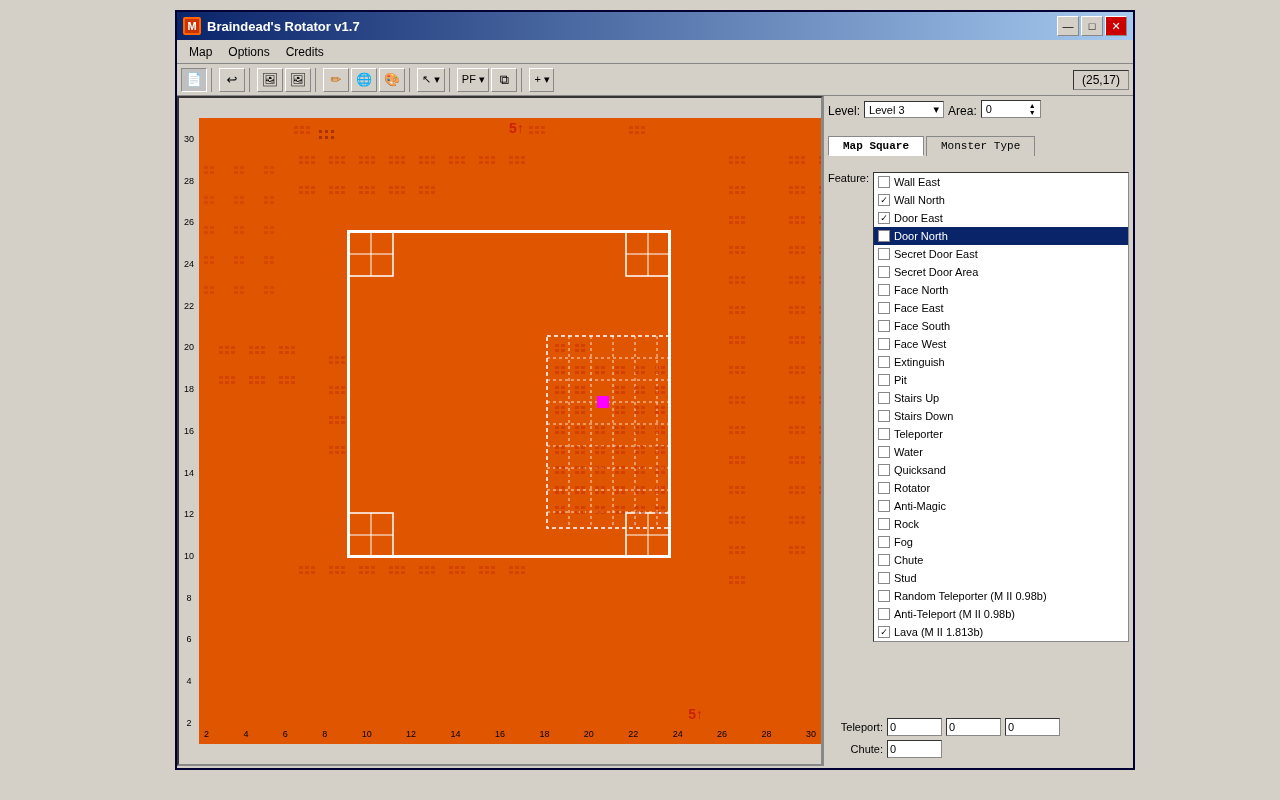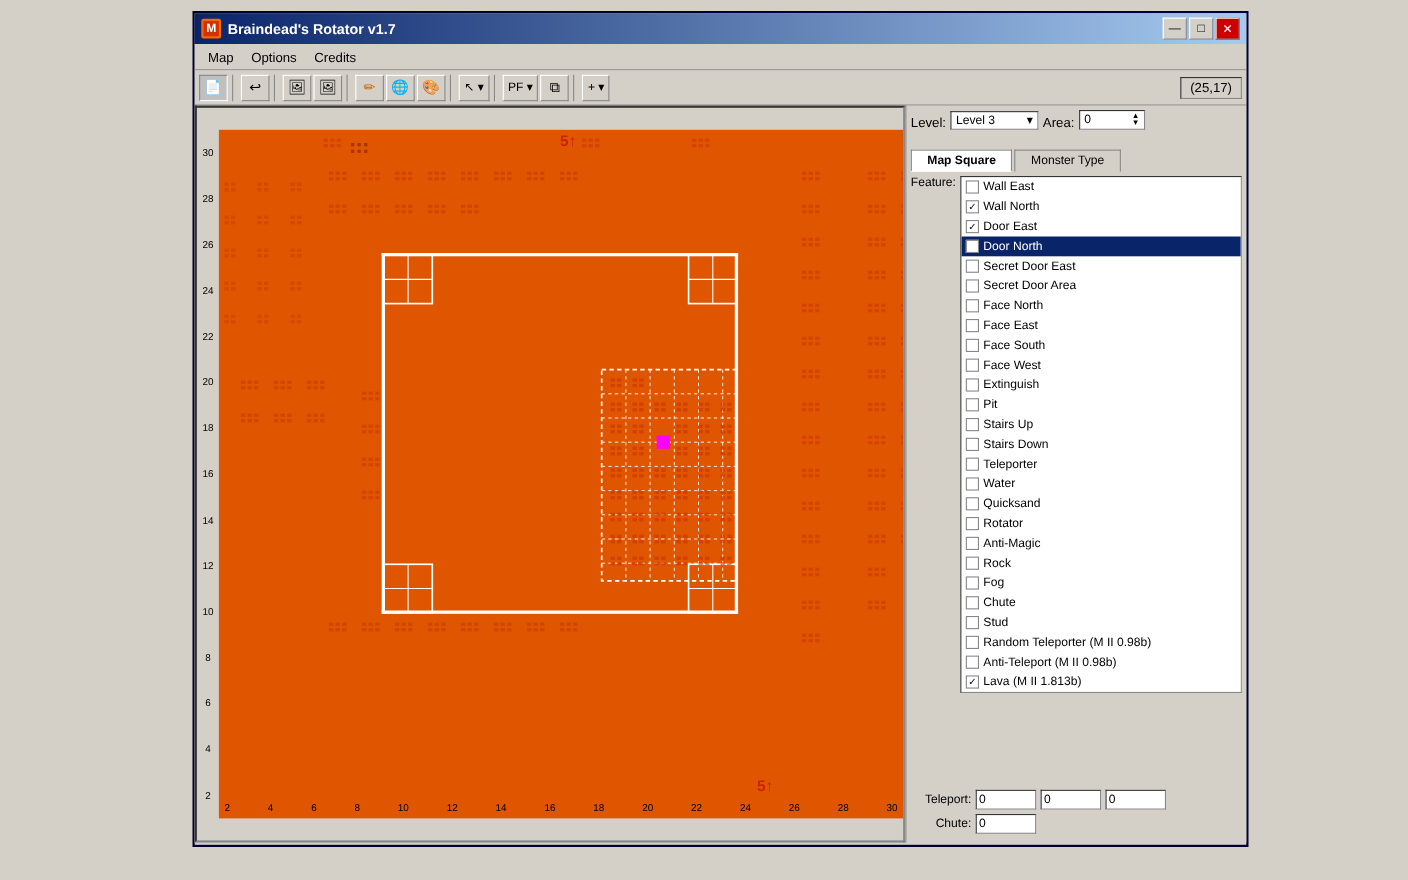--- a/index.html
+++ b/index.html
@@ -172,21 +172,22 @@
       background: white;
       border: 1px inset #888;
       padding: 1px 4px;
       font-size: 11px;
       min-width: 60px;
       display: flex; align-items: center; justify-content: space-between;
     }
 
     .tabs-row {
       display: flex;
-      margin-bottom: 4px;
+      margin-bottom: 16px;
+      font-family: Liberation Mono, monospace;
     }
     .tab {
       padding: 3px 14px;
       background: #d4d0c8;
       border: 1px solid #888;
       border-bottom: none;
       cursor: pointer;
       font-size: 11px;
       margin-right: 2px;
     }

